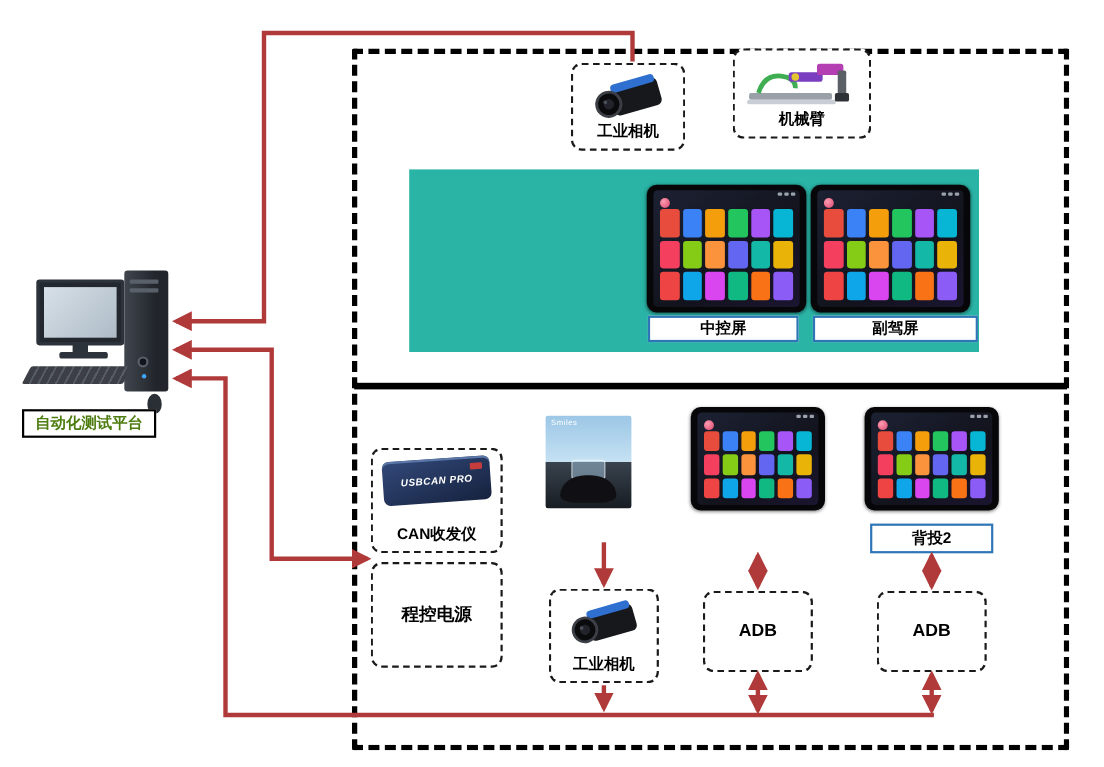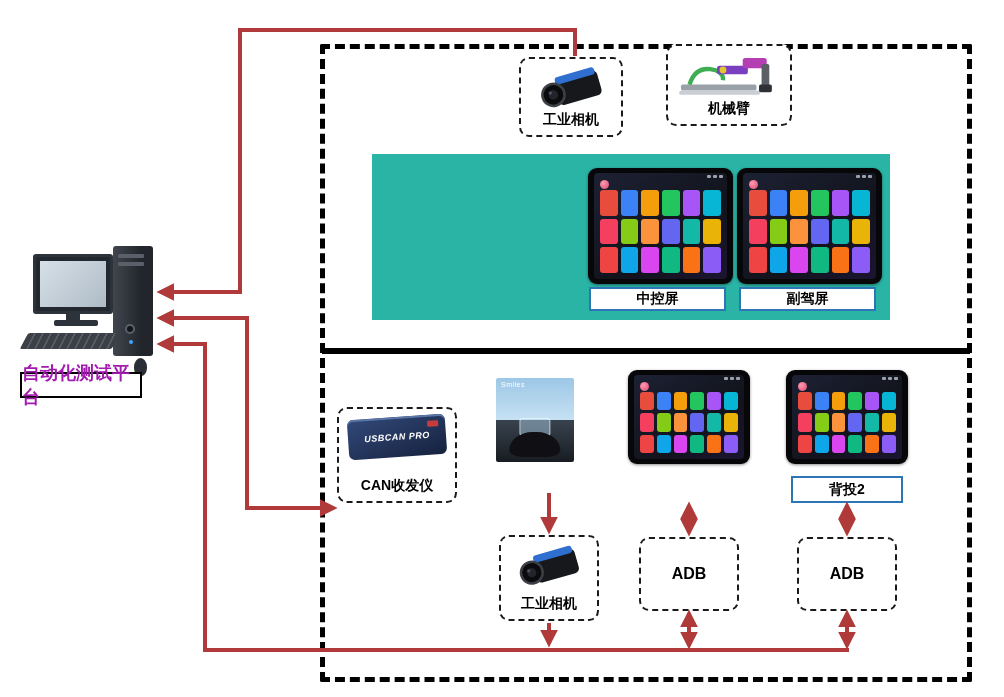--- a/index.html
+++ b/index.html
@@ -15,21 +15,21 @@
   .pc-monitor{position:absolute;left:33px;top:254px;width:80px;height:60px;background:#23272e;border:3px solid #2d333b;border-radius:3px;}
   .pc-screen{position:absolute;inset:4px;background:linear-gradient(135deg,#d7e0e8,#aebbc6);}
   .pc-stand{position:absolute;left:66px;top:313px;width:14px;height:8px;background:#2d333b;}
   .pc-base{position:absolute;left:54px;top:320px;width:44px;height:6px;background:#2d333b;border-radius:2px;}
   .pc-tower{position:absolute;left:113px;top:246px;width:40px;height:110px;background:linear-gradient(90deg,#41464e,#22262c 70%);border-radius:3px;}
   .pc-tower .bay{position:absolute;left:5px;width:26px;height:4px;background:#596069;border-radius:1px;}
   .pc-tower .pwr{position:absolute;left:12px;top:78px;width:10px;height:10px;border-radius:50%;background:#11141a;border:2px solid #596069;}
   .pc-tower .led{position:absolute;left:16px;top:94px;width:4px;height:4px;border-radius:50%;background:#3fa7ff;}
   .pc-keyboard{position:absolute;left:24px;top:333px;width:92px;height:16px;background:repeating-linear-gradient(90deg,#3c4046 0 6px,#565c64 6px 8px);border-radius:2px;transform:skewX(-28deg);}
   .pc-mouse{position:absolute;left:134px;top:358px;width:13px;height:18px;background:#2a2f36;border-radius:50% 50% 45% 45%;}
-  .platform-label{position:absolute;left:20px;top:372px;width:122px;height:26px;border:2.5px solid #000;background:#fff;display:flex;align-items:center;justify-content:center;font-weight:bold;font-size:18px;color:#a21caf;}
+  .platform-label{position:absolute;left:20px;top:372px;width:122px;height:26px;border:2.5px solid #000;background:#fff;display:flex;align-items:center;justify-content:center;font-weight:bold;font-size:14px;color:#4d7c0f;}
 
   
   .big-box{position:absolute;left:320px;top:44px;width:652px;height:638px;border:5px dashed #000;border-radius:2px;}
   .divider{position:absolute;left:322px;top:348px;width:648px;height:6px;background:#000;}
 
   
   .dash-box{position:absolute;border:2.5px dashed #1a1a1a;border-radius:10px;display:flex;flex-direction:column;align-items:center;justify-content:space-between;padding:6px 4px;background:#fff;}
   .dash-box.center-label{justify-content:center;}
   .box-label{font-weight:bold;font-size:14px;color:#000;white-space:nowrap;}
   .box-label.big{font-size:16px;}
@@ -173,29 +173,32 @@
           <div class="app-icon" style="background: rgb(14, 165, 233);"></div>
           <div class="app-icon" style="background: rgb(217, 70, 239);"></div>
           <div class="app-icon" style="background: rgb(16, 185, 129);"></div>
           <div class="app-icon" style="background: rgb(249, 115, 22);"></div>
           <div class="app-icon" style="background: rgb(139, 92, 246);"></div>
         </div>
     </div>
   </div>
 
   <div class="blue-label" style="left:589px;top:287px;width:137px;height:24px;">中控屏</div>
-  <div class="blue-label" style="left:739px;top:287px;width:137px;height:24px;">副驾屏</div>
+  <div class="blue-label" style="left:739px;top:287px;width:150px;height:24px;">副驾屏</div>
 
   <div class="dash-box" style="left:337px;top:407px;width:120px;height:96px;">
     <div class="usbcan">
       <span class="usbcan-text">USBCAN PRO</span>
     </div>
     <div class="box-label">CAN收发仪</div>
   </div>
 
+  <div class="dash-box center-label" style="left:337px;top:511px;width:120px;height:96px;">
+    <div class="box-label big">程控电源</div>
+  </div>
 
   <div class="hud-photo">
     <span class="hud-text">Smiles</span>
     <div class="hud-glass"></div>
     <div class="hud-device"></div>
   </div>
 
   <div class="dash-box" style="left:499px;top:535px;width:100px;height:86px;">
     <svg class="camera-svg" width="80" height="46" viewBox="0 0 96 54">
       <g transform="rotate(-16 48 27)">

